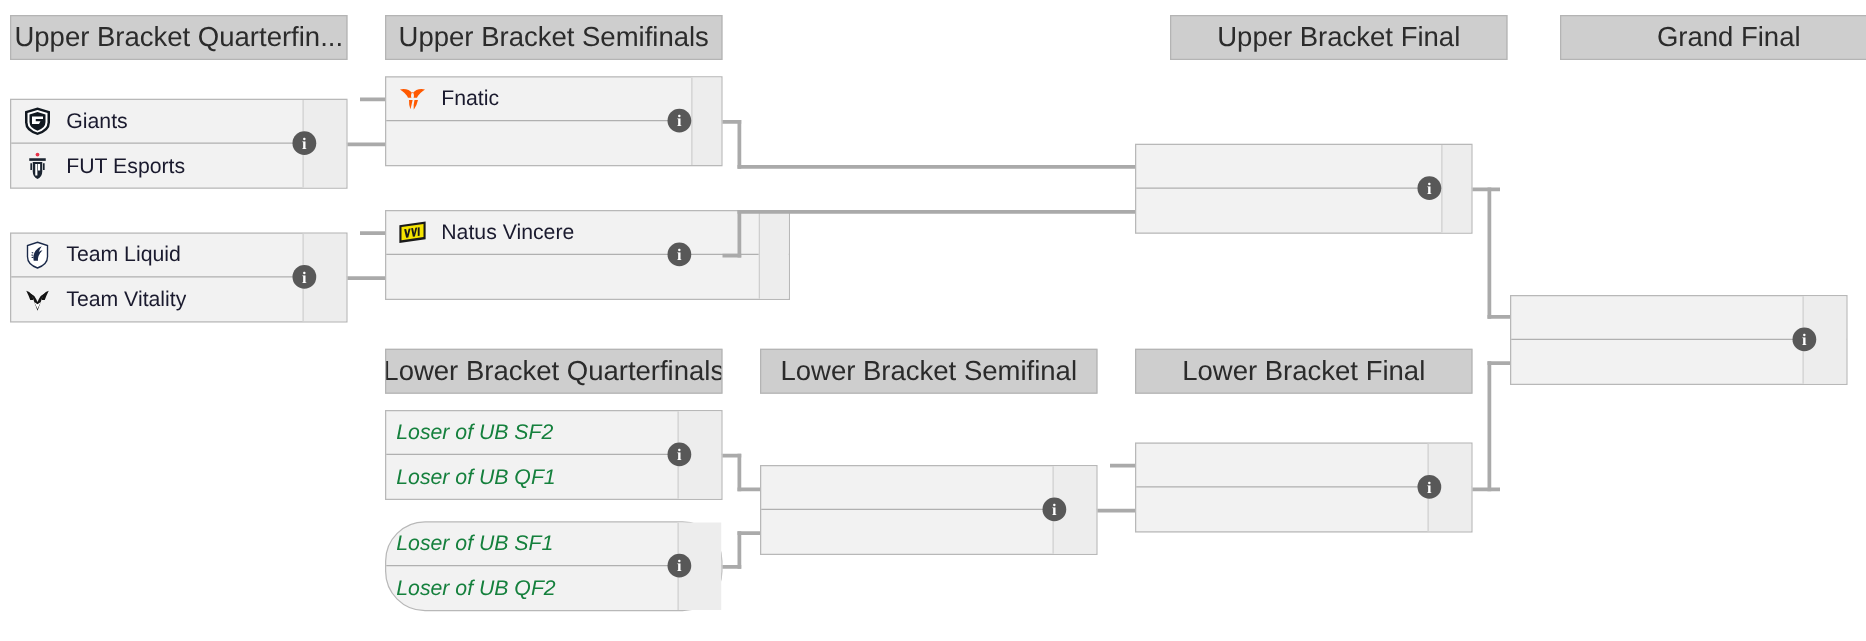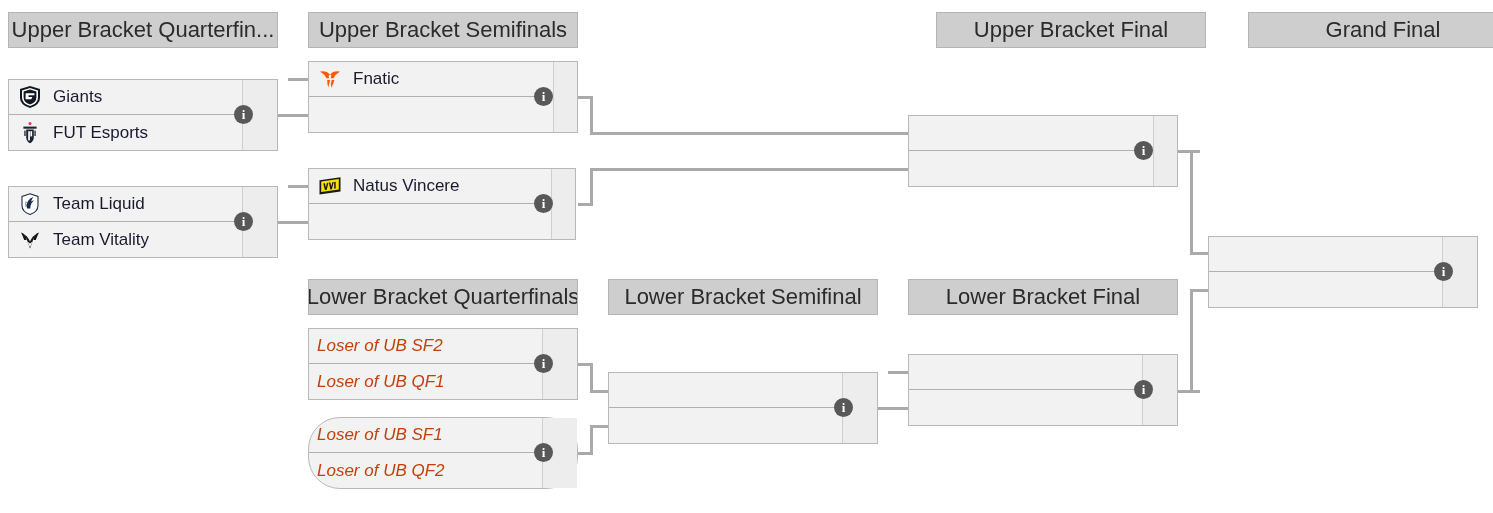--- a/index.html
+++ b/index.html
@@ -61,21 +61,21 @@
   }
   .opp-name {
     font-size: 17px;
     color: #1a1a2e;
     white-space: nowrap;
     overflow: hidden;
     text-overflow: ellipsis;
   }
   .opp-name.placeholder {
     font-style: italic;
-    color: #c2410c;
+    color: #15803d;
   }
 
   
   .score-col {
     position: absolute;
     top: 0;
     bottom: 0;
     right: 0;
     border-left: 1px solid #cfcfcf;
     background: #ededed;
@@ -243,21 +243,21 @@
       </span>
       <span class="opp-name">Fnatic</span>
     </div>
     <div class="opp">
       <span class="opp-name"></span>
     </div>
     <div class="score-col" style="width:24px;"></div>
   </div>
   <div class="info-icon" style="left:534px; top:87px;">i</div>
 
-  <div class="match" style="left:308px; top:168px; width:268px; height:72px;">
+  <div class="match" style="left:308px; top:168px; width:324px; height:72px;">
     <div class="opp top">
       <span class="logo">
         <svg width="26" height="22" viewBox="0 0 26 22">
           <path d="M2.5 5.2 L23.5 2.2 L23.5 16.4 L2.5 19.4 Z" fill="#1a1a1a"></path>
           <path d="M4.2 6.6 L21.8 4.1 L21.8 14.6 L4.2 17.1 Z" fill="#f5e400"></path>
           <path d="M6.3 8.4 L7.9 8.2 L8.9 12.4 L9.9 7.9 L11.5 7.7 L9.6 14.9 L7.9 15.1 Z" fill="#1a1a1a"></path>
           <path d="M11.9 7.6 L13.4 7.4 L14.3 11.6 L15.3 7.2 L16.8 7 L14.9 14.2 L13.3 14.4 Z" fill="#1a1a1a"></path>
           <path d="M17.2 6.9 L18.7 6.7 L18.7 13.5 L17.2 13.7 Z" fill="#1a1a1a"></path>
         </svg>
       </span>

